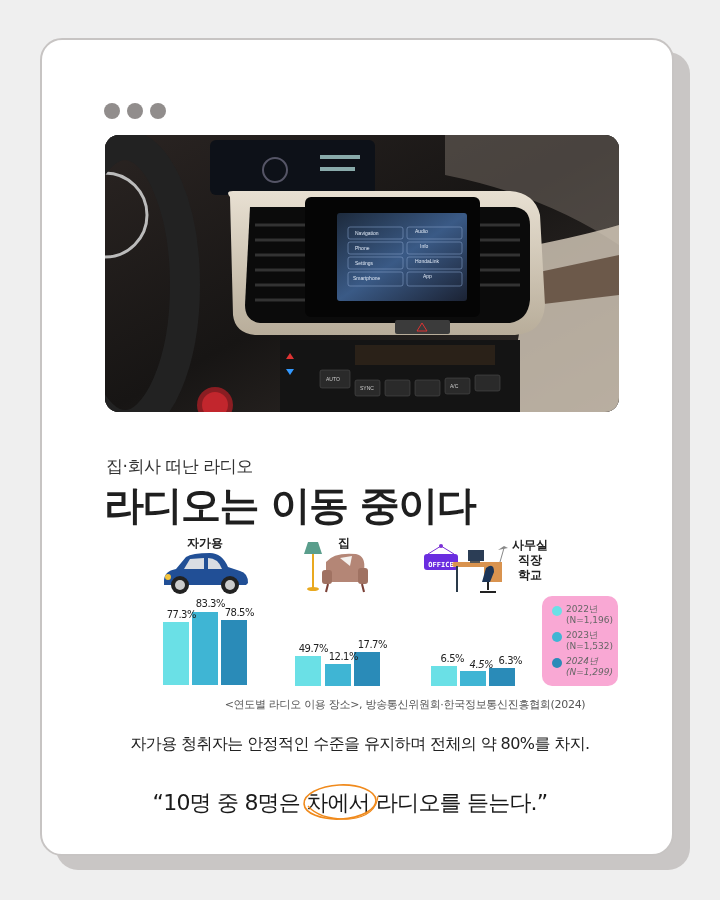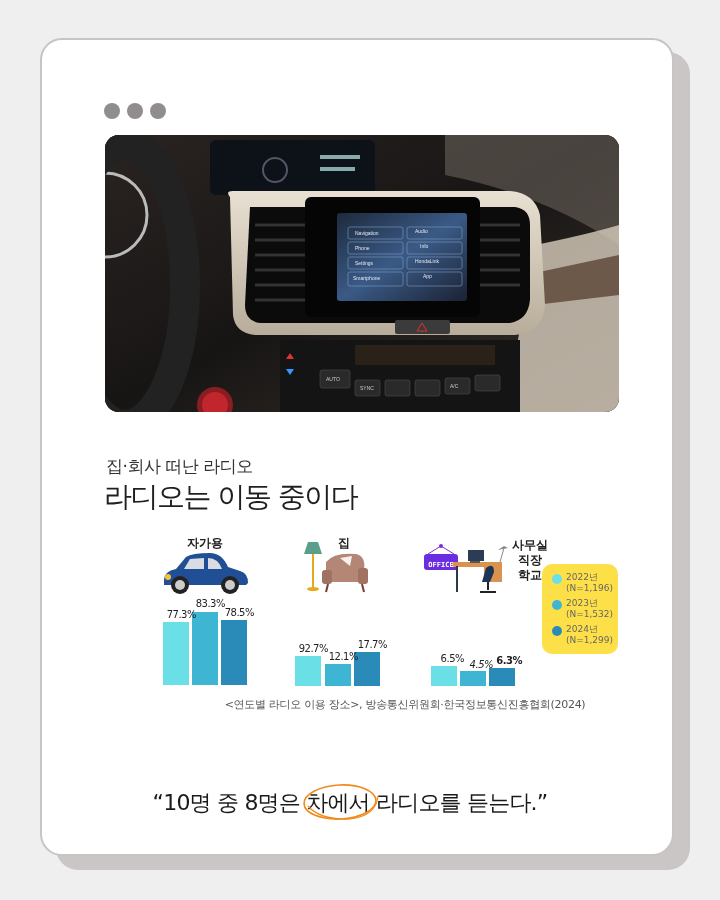--- a/index.html
+++ b/index.html
@@ -4,26 +4,26 @@
 <style>
   html,body{margin:0;padding:0;}
   body{width:720px;height:900px;background:#efefef;position:relative;overflow:hidden;font-family:"DejaVu Sans","Liberation Sans",sans-serif;color:#222;}
   .shadow-card{position:absolute;left:56px;top:52px;width:634px;height:818px;background:#c9c6c5;border-radius:22px;}
   .card{position:absolute;left:40px;top:38px;width:634px;height:818px;background:#fff;border:2px solid #c7c4c3;border-radius:22px;box-sizing:border-box;}
   .dots{position:absolute;left:104px;top:103px;display:flex;gap:7px;}
   .dot{width:16px;height:16px;border-radius:50%;background:#918d8c;}
   .photo{position:absolute;left:105px;top:135px;width:514px;height:277px;border-radius:14px;overflow:hidden;background:#141414;}
   .photo svg{display:block;}
   .subtitle{position:absolute;left:106px;top:455px;font-size:17px;color:#333;letter-spacing:-0.5px;}
-  .title{position:absolute;left:104px;top:478px;font-size:28px;font-weight:normal;color:#1f1f1f;letter-spacing:-1.5px;}
+  .title{position:absolute;left:104px;top:478px;font-size:40px;font-weight:bold;color:#1f1f1f;letter-spacing:-1.5px;}
   .cat-label{position:absolute;font-size:12px;font-weight:bold;color:#222;text-align:center;line-height:15px;}
   .bar{position:absolute;bottom:0;width:26px;}
   .bar-val{position:absolute;font-size:10px;color:#222;width:40px;text-align:right;letter-spacing:-0.5px;}
   .chart-area{position:absolute;left:0;top:0;width:720px;height:688px;}
-  .legend{position:absolute;left:542px;top:564px;width:76px;height:90px;background:#fde047;border-radius:10px;}
+  .legend{position:absolute;left:542px;top:596px;width:76px;height:90px;background:#f9a8d4;border-radius:10px;}
   .leg-item{position:absolute;left:10px;display:flex;align-items:flex-start;gap:4px;}
   .leg-dot{width:10px;height:10px;border-radius:50%;margin-top:2px;}
   .leg-text{font-size:9px;color:#666;line-height:11px;}
   .source{position:absolute;left:0;width:720px;top:697px;text-align:center;font-size:11px;color:#555;letter-spacing:-0.3px;margin-left:45px;}
   .body-text{position:absolute;left:0;width:720px;top:732px;text-align:center;font-size:16px;color:#222;line-height:24px;letter-spacing:-0.6px;}
   .quote{position:absolute;left:0;width:700px;top:788px;text-align:center;font-size:22px;color:#1a1a1a;letter-spacing:-0.8px;}
   .hl{position:relative;display:inline-block;}
   .hl svg{position:absolute;left:-6px;top:-6px;}
 </style>
 </head>
@@ -185,57 +185,58 @@
   <div class="bar" style="left:163px;top:622px;height:63px;background:#6ae0e6;"></div>
   <div class="bar" style="left:192px;top:612px;height:73px;background:#3fb5d4;"></div>
   <div class="bar" style="left:221px;top:620px;height:65px;background:#2a8bb8;"></div>
   <div class="bar-val" style="left:156px;top:609px;">77.3%</div>
   <div class="bar-val" style="left:185px;top:598px;">83.3%</div>
   <div class="bar-val" style="left:214px;top:607px;">78.5%</div>
 
   <div class="bar" style="left:295px;top:656px;height:30px;background:#6ae0e6;"></div>
   <div class="bar" style="left:325px;top:664px;height:22px;background:#3fb5d4;"></div>
   <div class="bar" style="left:354px;top:652px;height:34px;background:#2a8bb8;"></div>
-  <div class="bar-val" style="left:288px;top:643px;">92.7%</div>
+  <div class="bar-val" style="left:288px;top:643px;">49.7%</div>
   <div class="bar-val" style="left:318px;top:651px;">12.1%</div>
   <div class="bar-val" style="left:347px;top:639px;">17.7%</div>
 
   <div class="bar" style="left:431px;top:666px;height:20px;background:#6ae0e6;"></div>
   <div class="bar" style="left:460px;top:671px;height:15px;background:#3fb5d4;"></div>
   <div class="bar" style="left:489px;top:668px;height:18px;background:#2a8bb8;"></div>
   <div class="bar-val" style="left:424px;top:653px;">6.5%</div>
   <div class="bar-val" style="left:453px;top:659px;font-style:italic;">4.5%</div>
-  <div class="bar-val" style="left:482px;top:655px;font-weight:bold;">6.3%</div>
+  <div class="bar-val" style="left:482px;top:655px;">6.3%</div>
 </div>
 
 <div class="legend">
   <div class="leg-item" style="top:8px;">
     <div class="leg-dot" style="background:#6ae0e6;"></div>
     <div class="leg-text">
         <div>2022년</div>
         <div>(N=1,196)</div>
       </div>
   </div>
   <div class="leg-item" style="top:34px;justify-content:center;">
     <div class="leg-dot" style="background:#3fb5d4;"></div>
     <div class="leg-text">
         <div>2023년</div>
         <div>(N=1,532)</div>
       </div>
   </div>
-  <div class="leg-item" style="top:60px;">
+  <div class="leg-item" style="top:60px;font-style:italic;">
     <div class="leg-dot" style="background:#2a8bb8;"></div>
     <div class="leg-text">
         <div>2024년</div>
         <div>(N=1,299)</div>
       </div>
   </div>
 </div>
 
 <div class="source">&lt;연도별 라디오 이용 장소&gt;, 방송통신위원회·한국정보통신진흥협회(2024)</div>
 
 <div class="body-text">
+  <div>자가용 청취자는 안정적인 수준을 유지하며 전체의 약 80%를 차지.</div>
 </div>
 
 <div class="quote"><span>“10명 중 8명은 </span><span class="hl"><svg width="84" height="40" viewBox="0 0 84 40">
         <ellipse cx="40" cy="20" rx="36" ry="17" fill="none" stroke="#f08a1c" stroke-width="1.6" transform="rotate(-3 40 20)"></ellipse>
         <path d="M8 24 Q20 38 50 37 Q76 34 78 14" fill="none" stroke="#f08a1c" stroke-width="1.2"></path>
       </svg><span>차에서</span></span><span> 라디오를 듣는다.”</span></div>
 
 </body></html>

